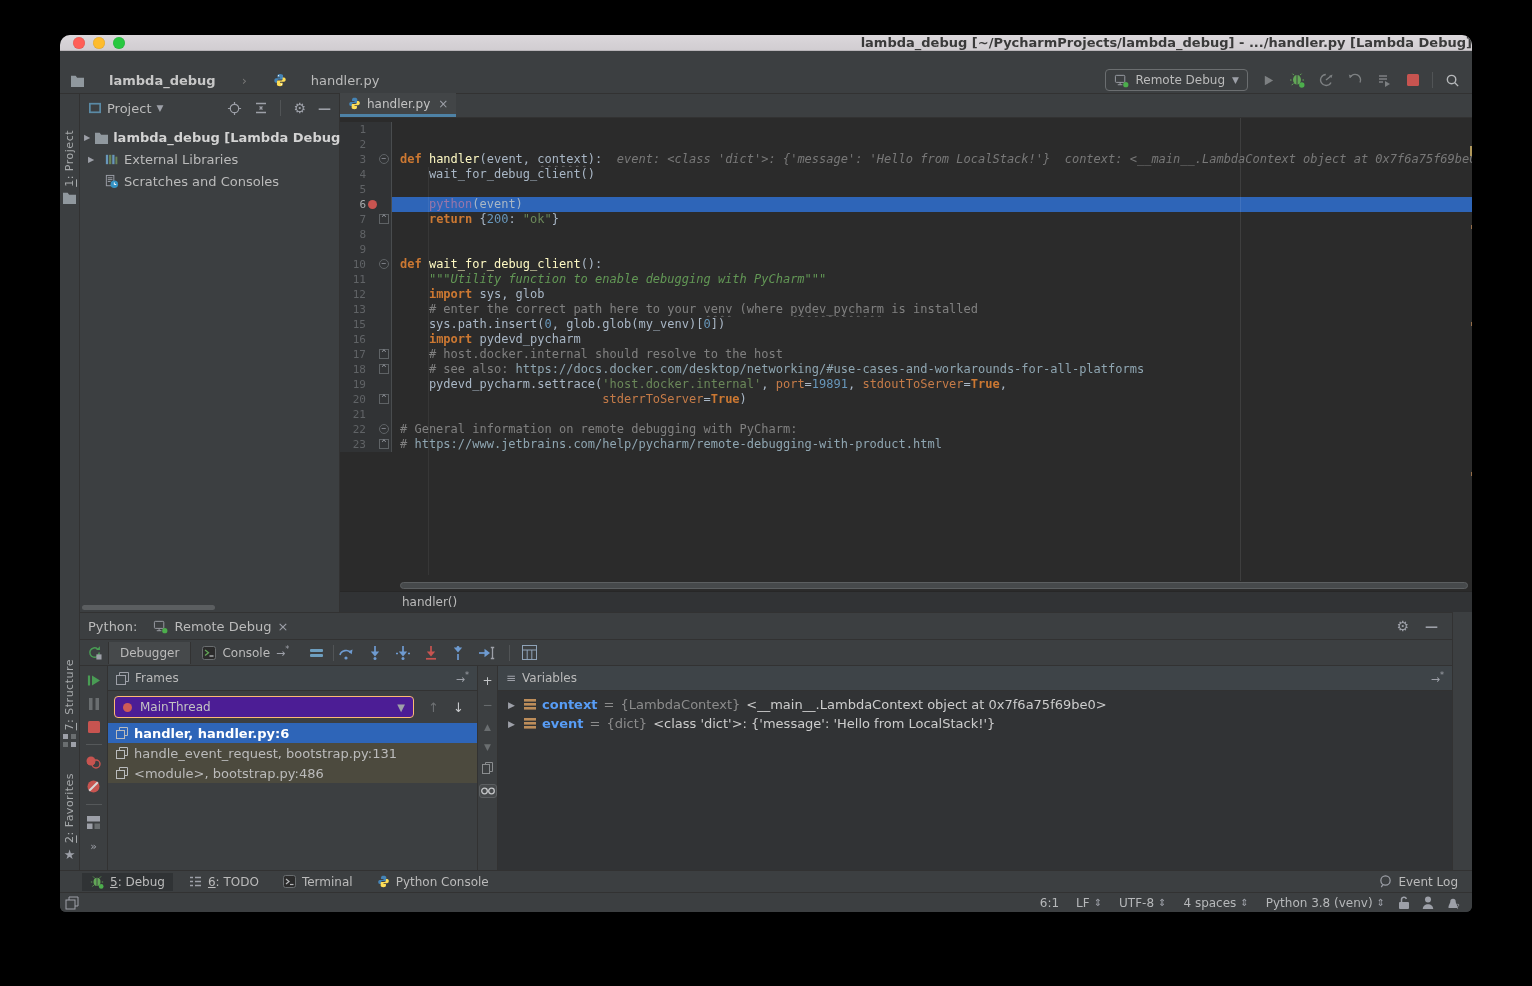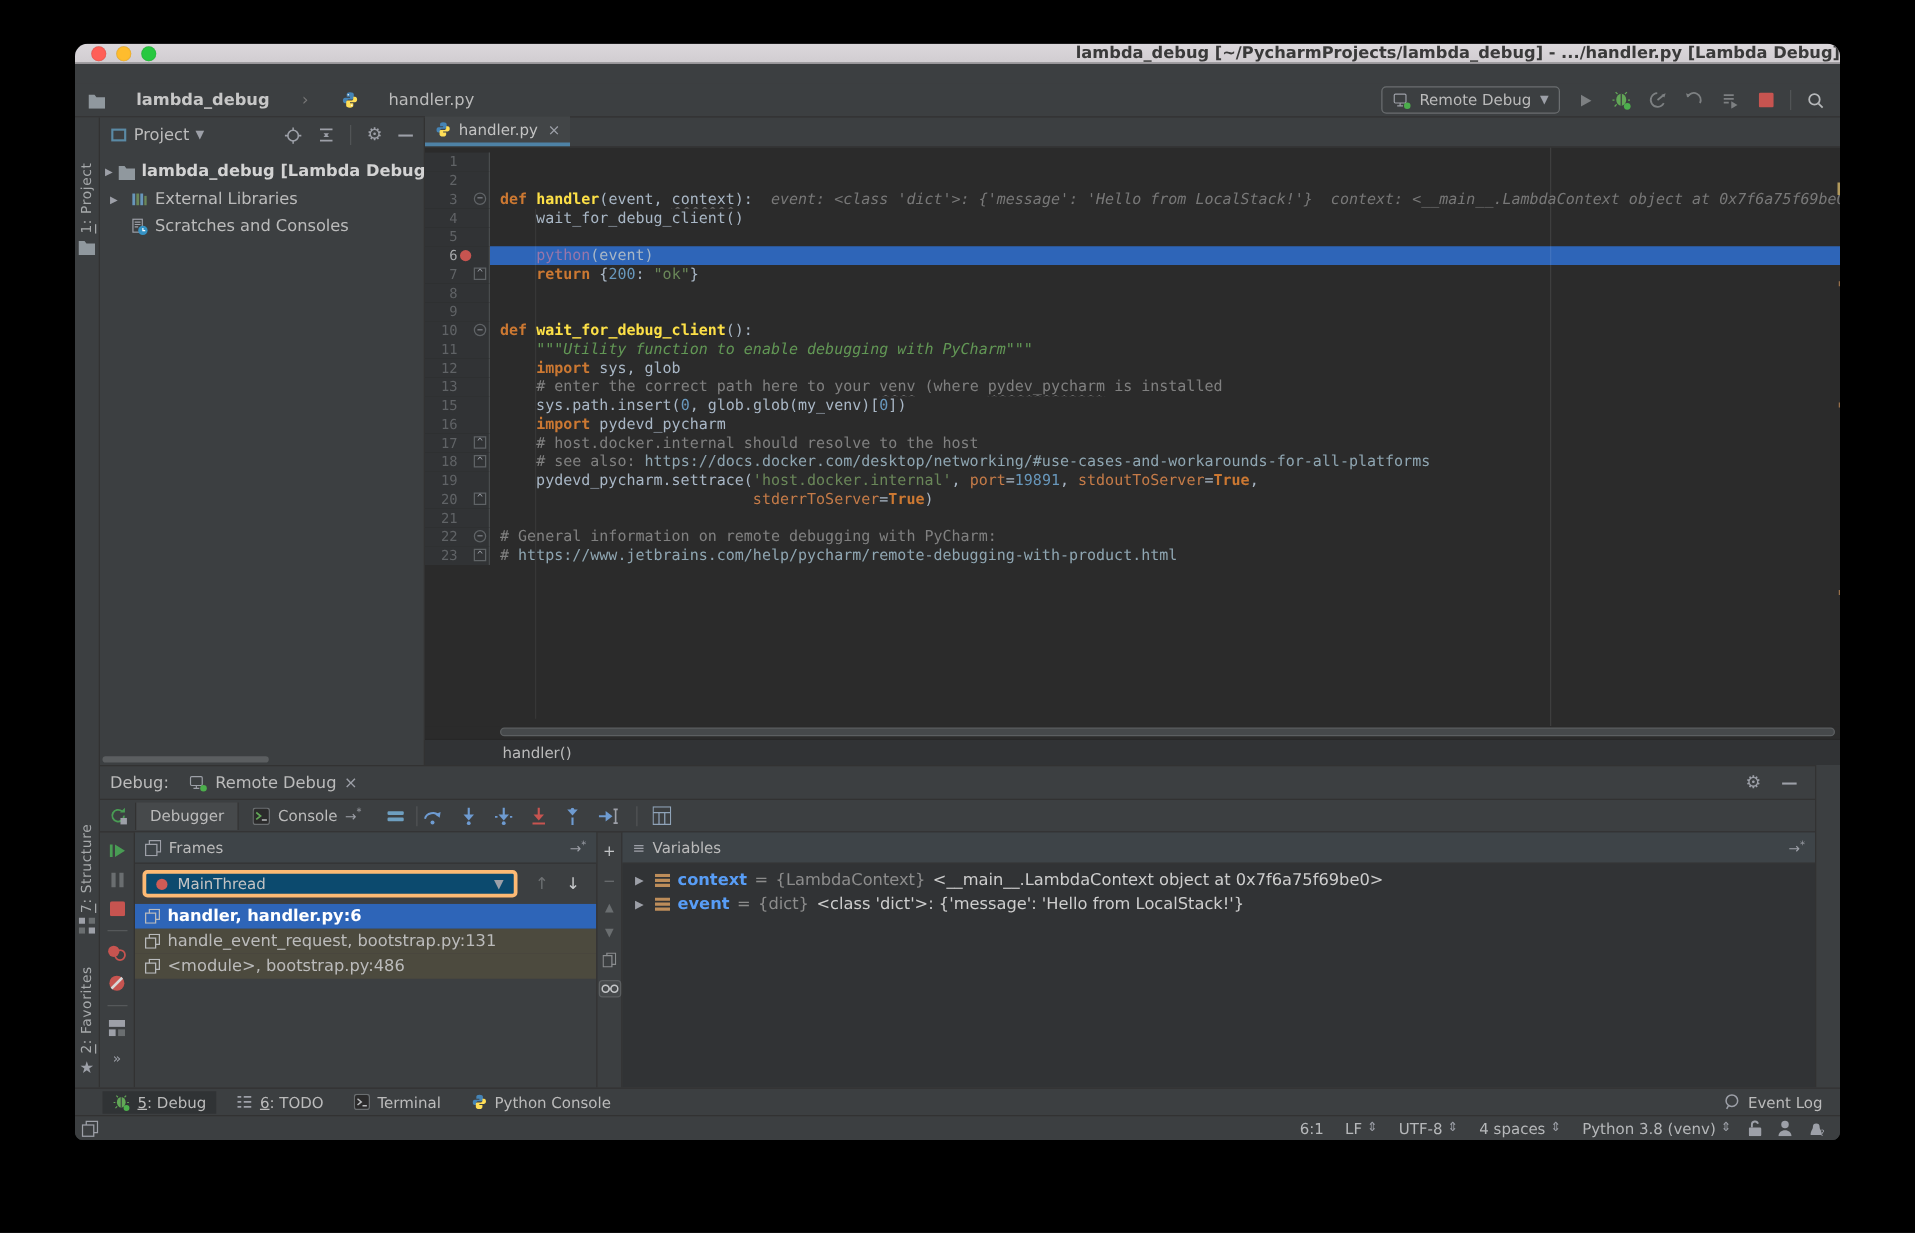--- a/index.html
+++ b/index.html
@@ -47,21 +47,21 @@
 .cl{display:flex;height:15px}
 .gutter{width:52px;flex:none;position:relative;background:#313335;border-right:1px solid #494c4e}
 .lnum{position:absolute;left:0;top:0;width:26px;text-align:right;color:#606366;font-size:11px}
 .cur .lnum{color:#a7aaac}
 .bp{position:absolute;left:28px;top:3px;width:9px;height:9px;border-radius:50%;background:#c75450}
 .fold{position:absolute;left:39px;top:2px;width:10px;height:10px;border:1px solid #5f6366;color:#9da0a8;font-size:8px;line-height:8px;text-align:center}
 .fold.open{border-radius:50%}
 .codeln{flex:1;padding-left:8px;white-space:pre;color:#a9b7c6;overflow:hidden}
 .cur .codeln{background:#2e65b8}
 .t-kw{color:#cc7832;font-weight:bold}
-.t-fn{color:#fde047;font-weight:bold}
+.t-fn{color:#fef9c3;font-weight:normal}
 .t-num{color:#6897bb}
 .t-str,.t-strsq{color:#6a8759}
 .t-doc{color:#629755;font-style:italic}
 .t-cm,.t-cmsq{color:#808080}
 .t-bi{color:#9876aa}
 .t-prm{color:#c57b48}
 .t-lnk{color:#8fa6b2;}
 .t-hint{color:#787878;font-style:italic}
 .t-sq{color:#a9b7c6}
 .t-sq,.t-cmsq,.t-strsq,.t-plsq{text-decoration:underline wavy #6b6b6b 1px;text-underline-offset:2px}
@@ -88,21 +88,21 @@
 .bars2 i{width:13px;height:3px;background:#6e9fc0;border-radius:1px}
 .steps{display:flex;align-items:center;gap:15px;margin-left:4px}
 .dbody{flex:1;display:flex;min-height:0}
 .dstrip{width:28px;border-right:1px solid #323232;display:flex;flex-direction:column;align-items:center;padding-top:8px;gap:11px}
 .ssep{width:16px;height:1px;background:#55585a}
 .more{color:#9da0a8;font-size:11px}
 .frames{width:370px;border-right:1px solid #323232;display:flex;flex-direction:column}
 .panelhead{height:25px;background:#3e4448;border-bottom:1px solid #323232;display:flex;align-items:center;gap:6px;padding:0 8px;font-size:12px;color:#bbb}
 .panelhead .right{margin-left:auto}
 .comborow{height:32px;display:flex;align-items:center;padding:0 6px;gap:14px}
-.tcombo{width:300px;height:22px;border:3px solid #fdba74;border-radius:4px;background:#0c4a6e;display:flex;align-items:center;gap:8px;padding:0 8px;font-size:12px;color:#c3c3c3}
+.tcombo{width:300px;height:22px;border:1px solid #fdba74;border-radius:4px;background:#4c1d95;display:flex;align-items:center;gap:8px;padding:0 8px;font-size:12px;color:#c3c3c3}
 .tdot{width:9px;height:9px;border-radius:50%;background:#cf5b56}
 .tcombo .arr{margin-left:auto;color:#9da0a8;font-size:10px}
 .upbtn{color:#6e7173;font-size:13px}
 .dnbtn{color:#c9cbcd;font-size:13px}
 .flist{flex:1;overflow:hidden}
 .frow{height:20px;display:flex;align-items:center;gap:6px;padding-left:8px;font-size:13px;color:#bbb;white-space:nowrap}
 .frow.selected{background:#2e65b8;color:#fff;font-weight:bold}
 .frow.library{background:#4c4a3e}
 .wstrip{width:20px;border-right:1px solid #323232;display:flex;flex-direction:column;align-items:center;padding-top:8px;gap:10px;font-size:12px;color:#c3c5c7}
 .wstrip .dim{color:#6a6e70}
@@ -525,21 +525,21 @@
           <div class="hthumb"></div>
         </div>
       <div class="ecrumb">
           <span>handler()</span>
         </div>
     </div>
   </div>
 
   <div class="debug">
     <div class="dhdr">
-      <span>Debug:</span>
+      <span>Python:</span>
       <span class="dtabsess">
         <span class="i">
             <svg width="15" height="15" viewBox="0 0 16 16">
               <rect x="1.5" y="2.5" width="10" height="7.5" rx="1" fill="none" stroke="#9da0a8"></rect>
               <path d="M4 12.5h5M6.5 10v2.5" stroke="#9da0a8" fill="none"></path>
               <circle cx="12.6" cy="12.4" r="2.8" fill="#4cae4c"></circle>
             </svg>
           </span>
         <span>Remote Debug</span>
         <span class="x">×</span>

